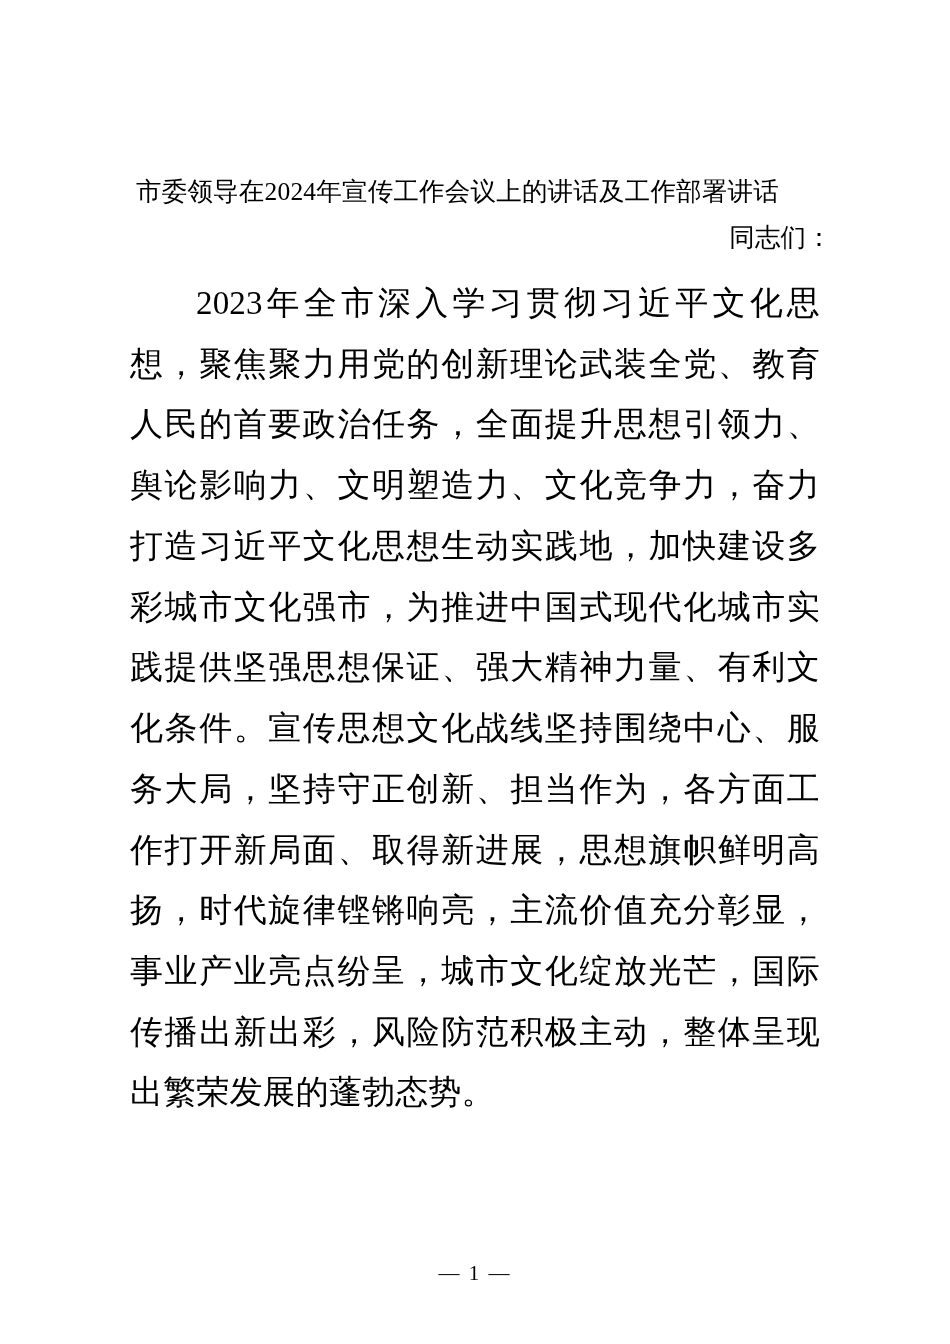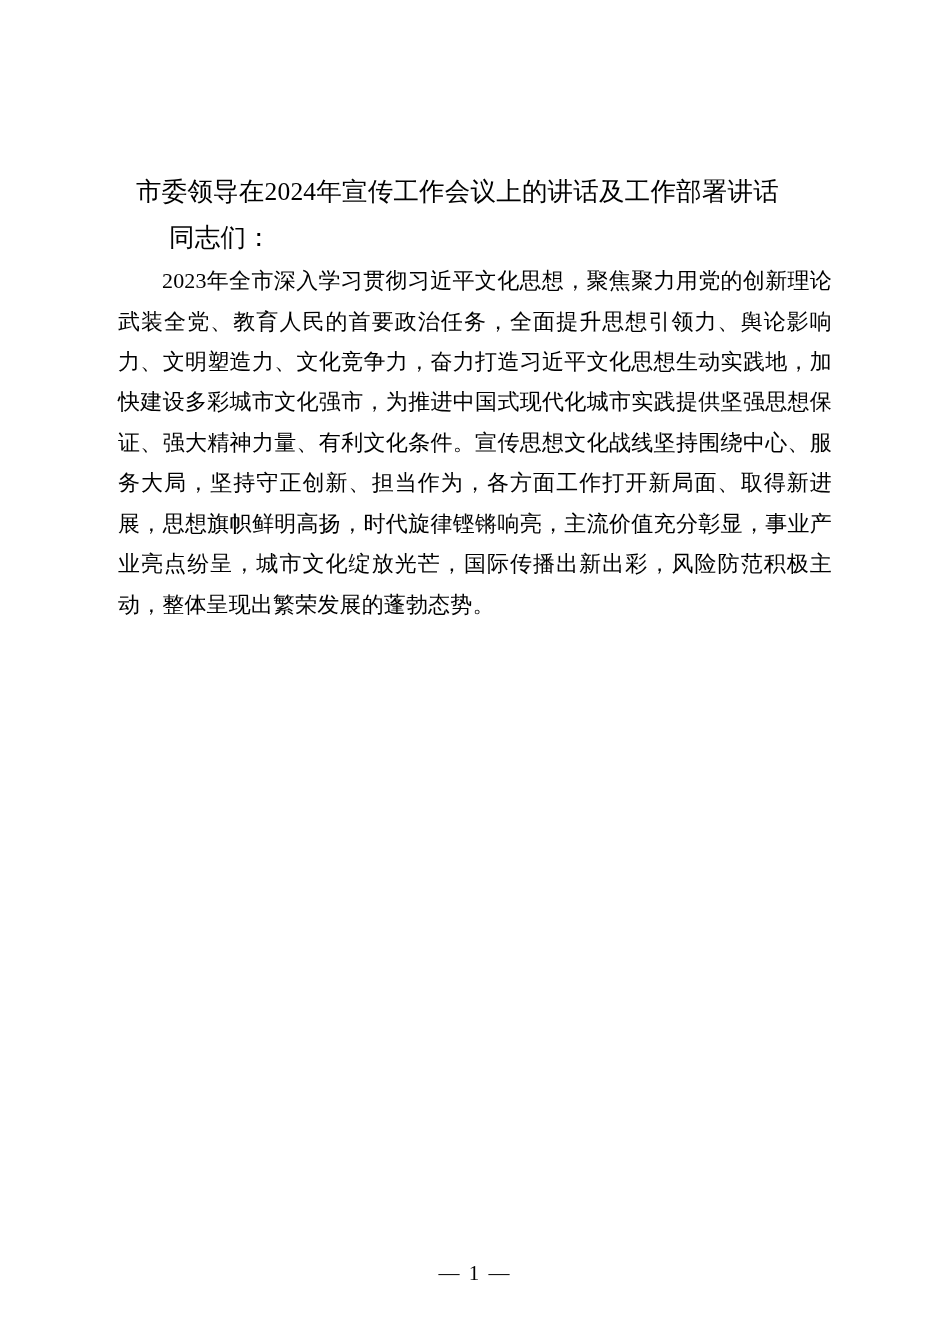--- a/index.html
+++ b/index.html
@@ -31,25 +31,26 @@
     margin: 0 0 0 18px;
     letter-spacing: 0.2px;
     font-weight: 400;
   }
   .salutation {
     font-size: 25.5px;
     line-height: 1.82;
     margin: 0;
     text-indent: 2em;
     letter-spacing: 0.2px;
+    text-align: right;
   }
   .para {
-    font-size: 22px;
+    font-size: 33px;
     line-height: 1.84;
-    margin: 0;
+    margin: 12px;
     text-indent: 2em;
     text-align: justify;
     text-justify: inter-ideograph;
     letter-spacing: 0.15px;
   }
   .para + .para {
     margin-top: 0;
   }
   .footer {
     position: absolute;

